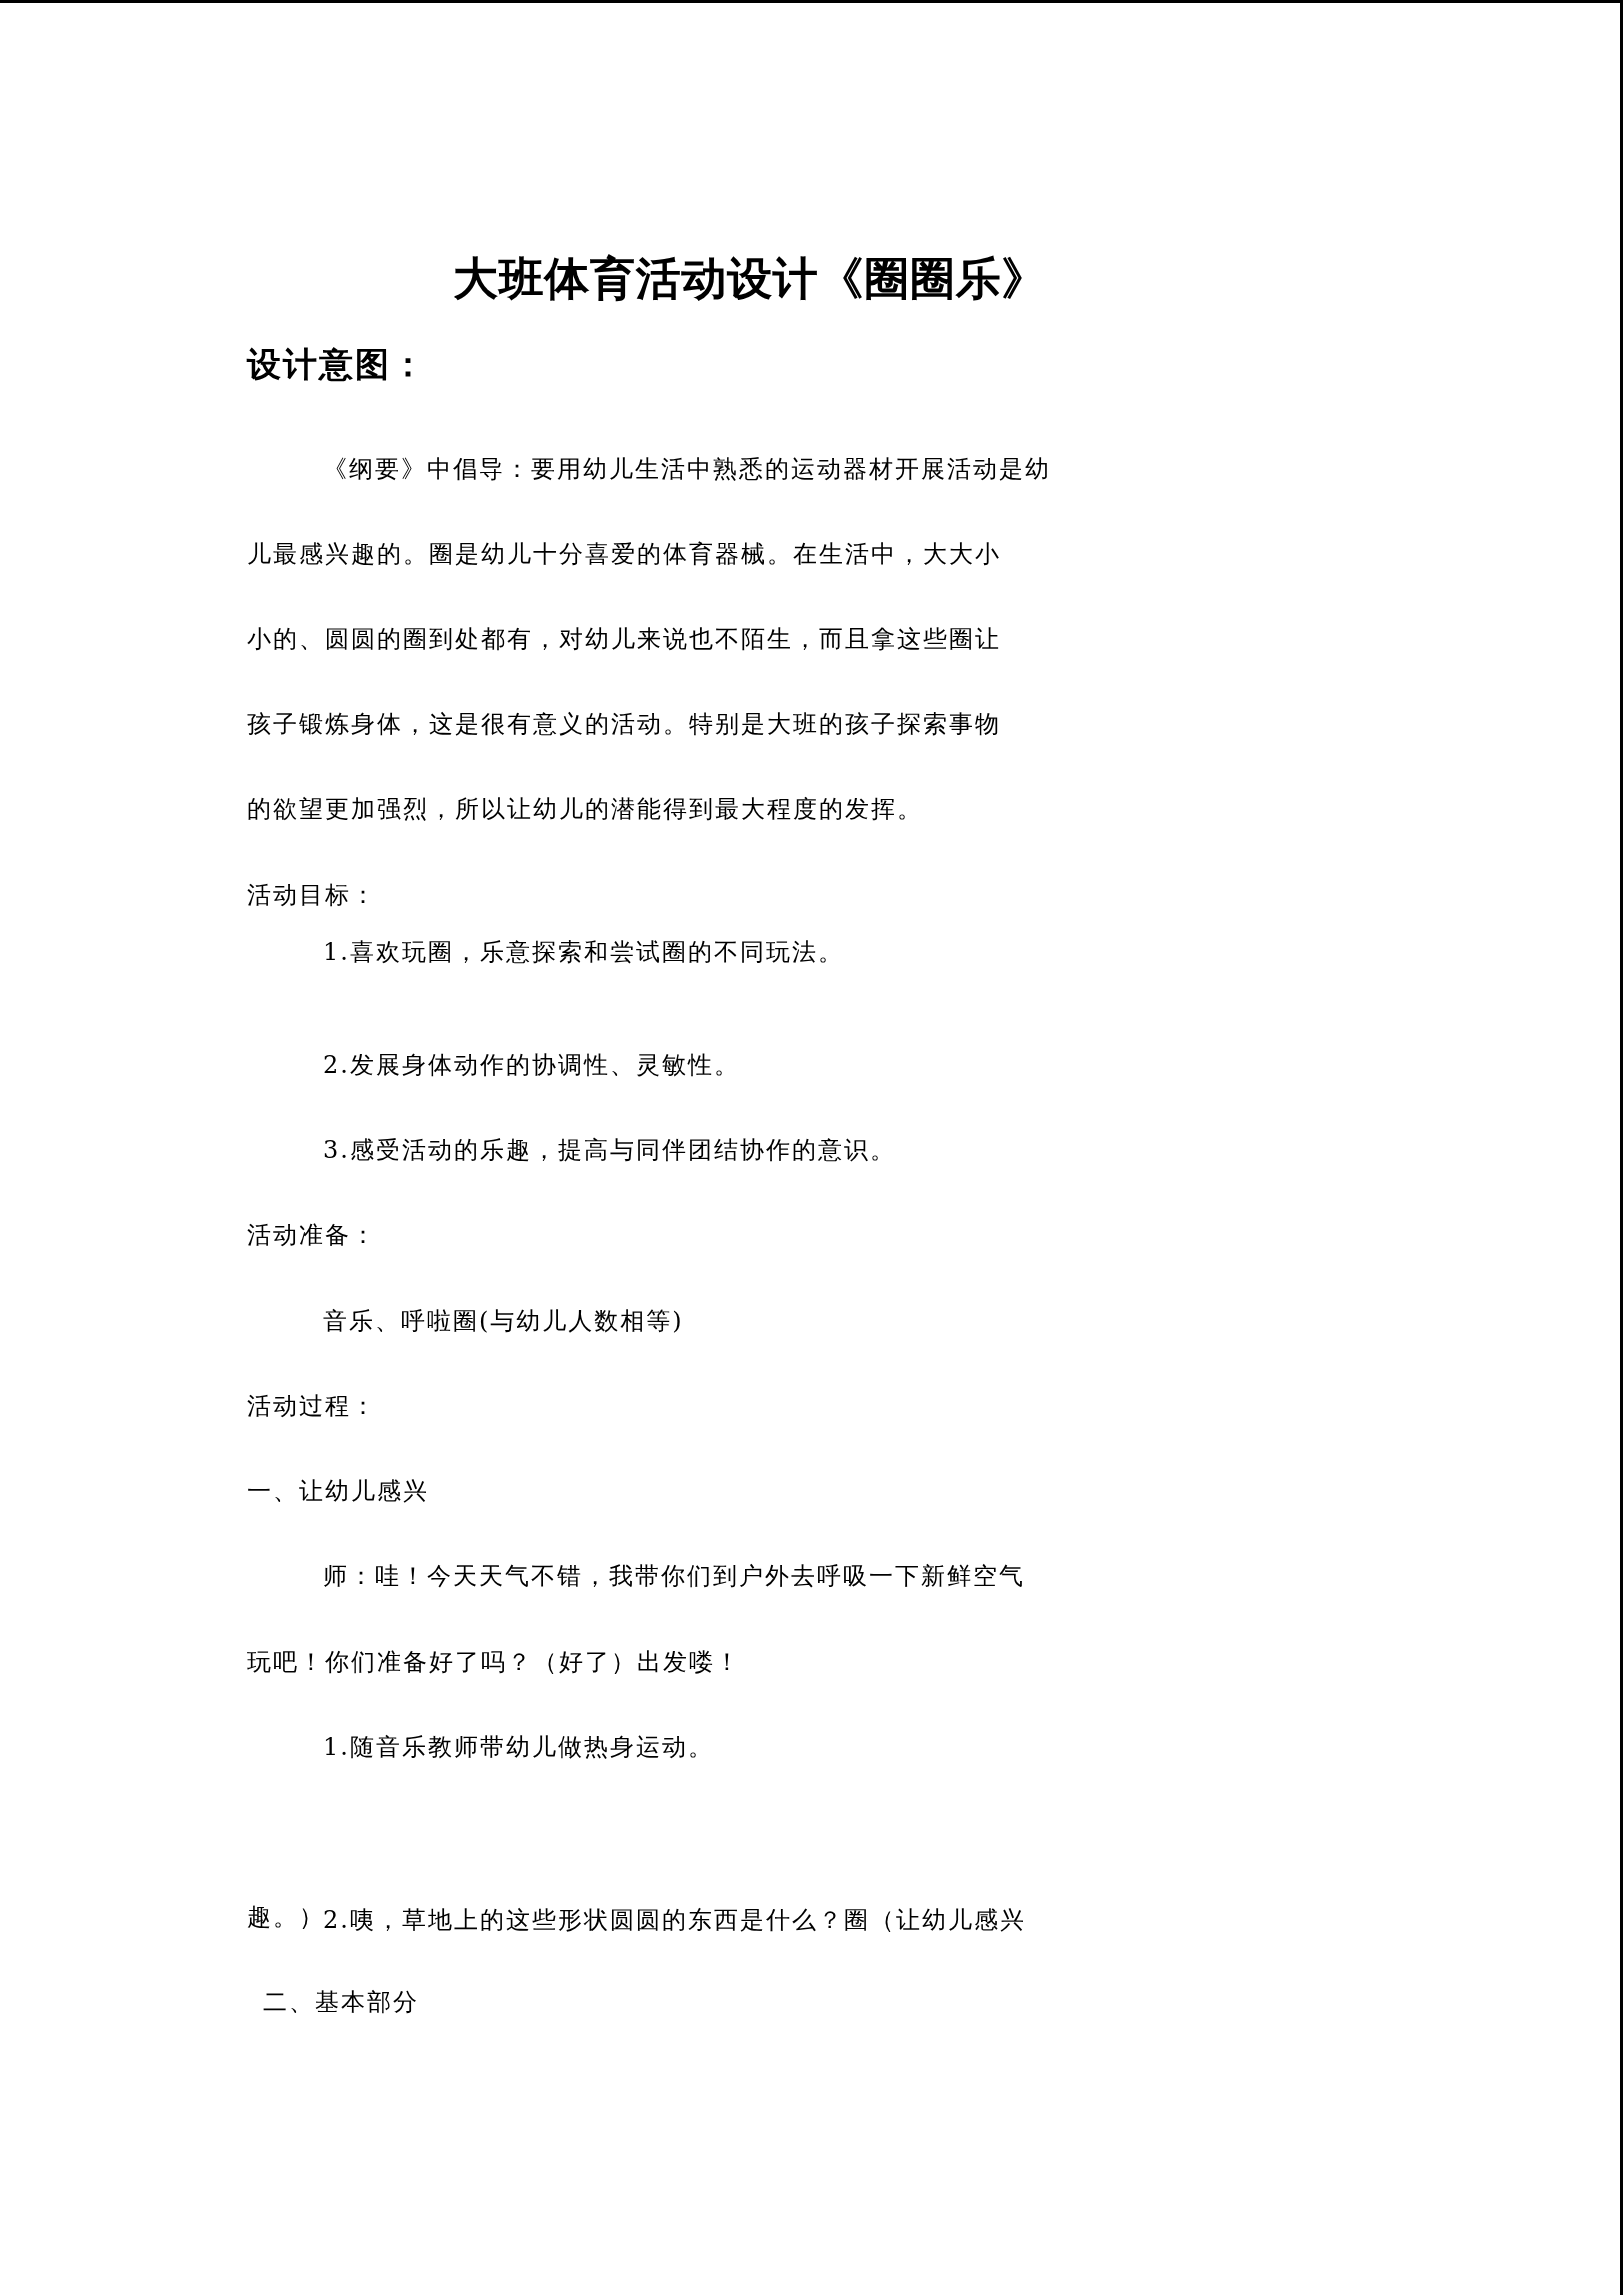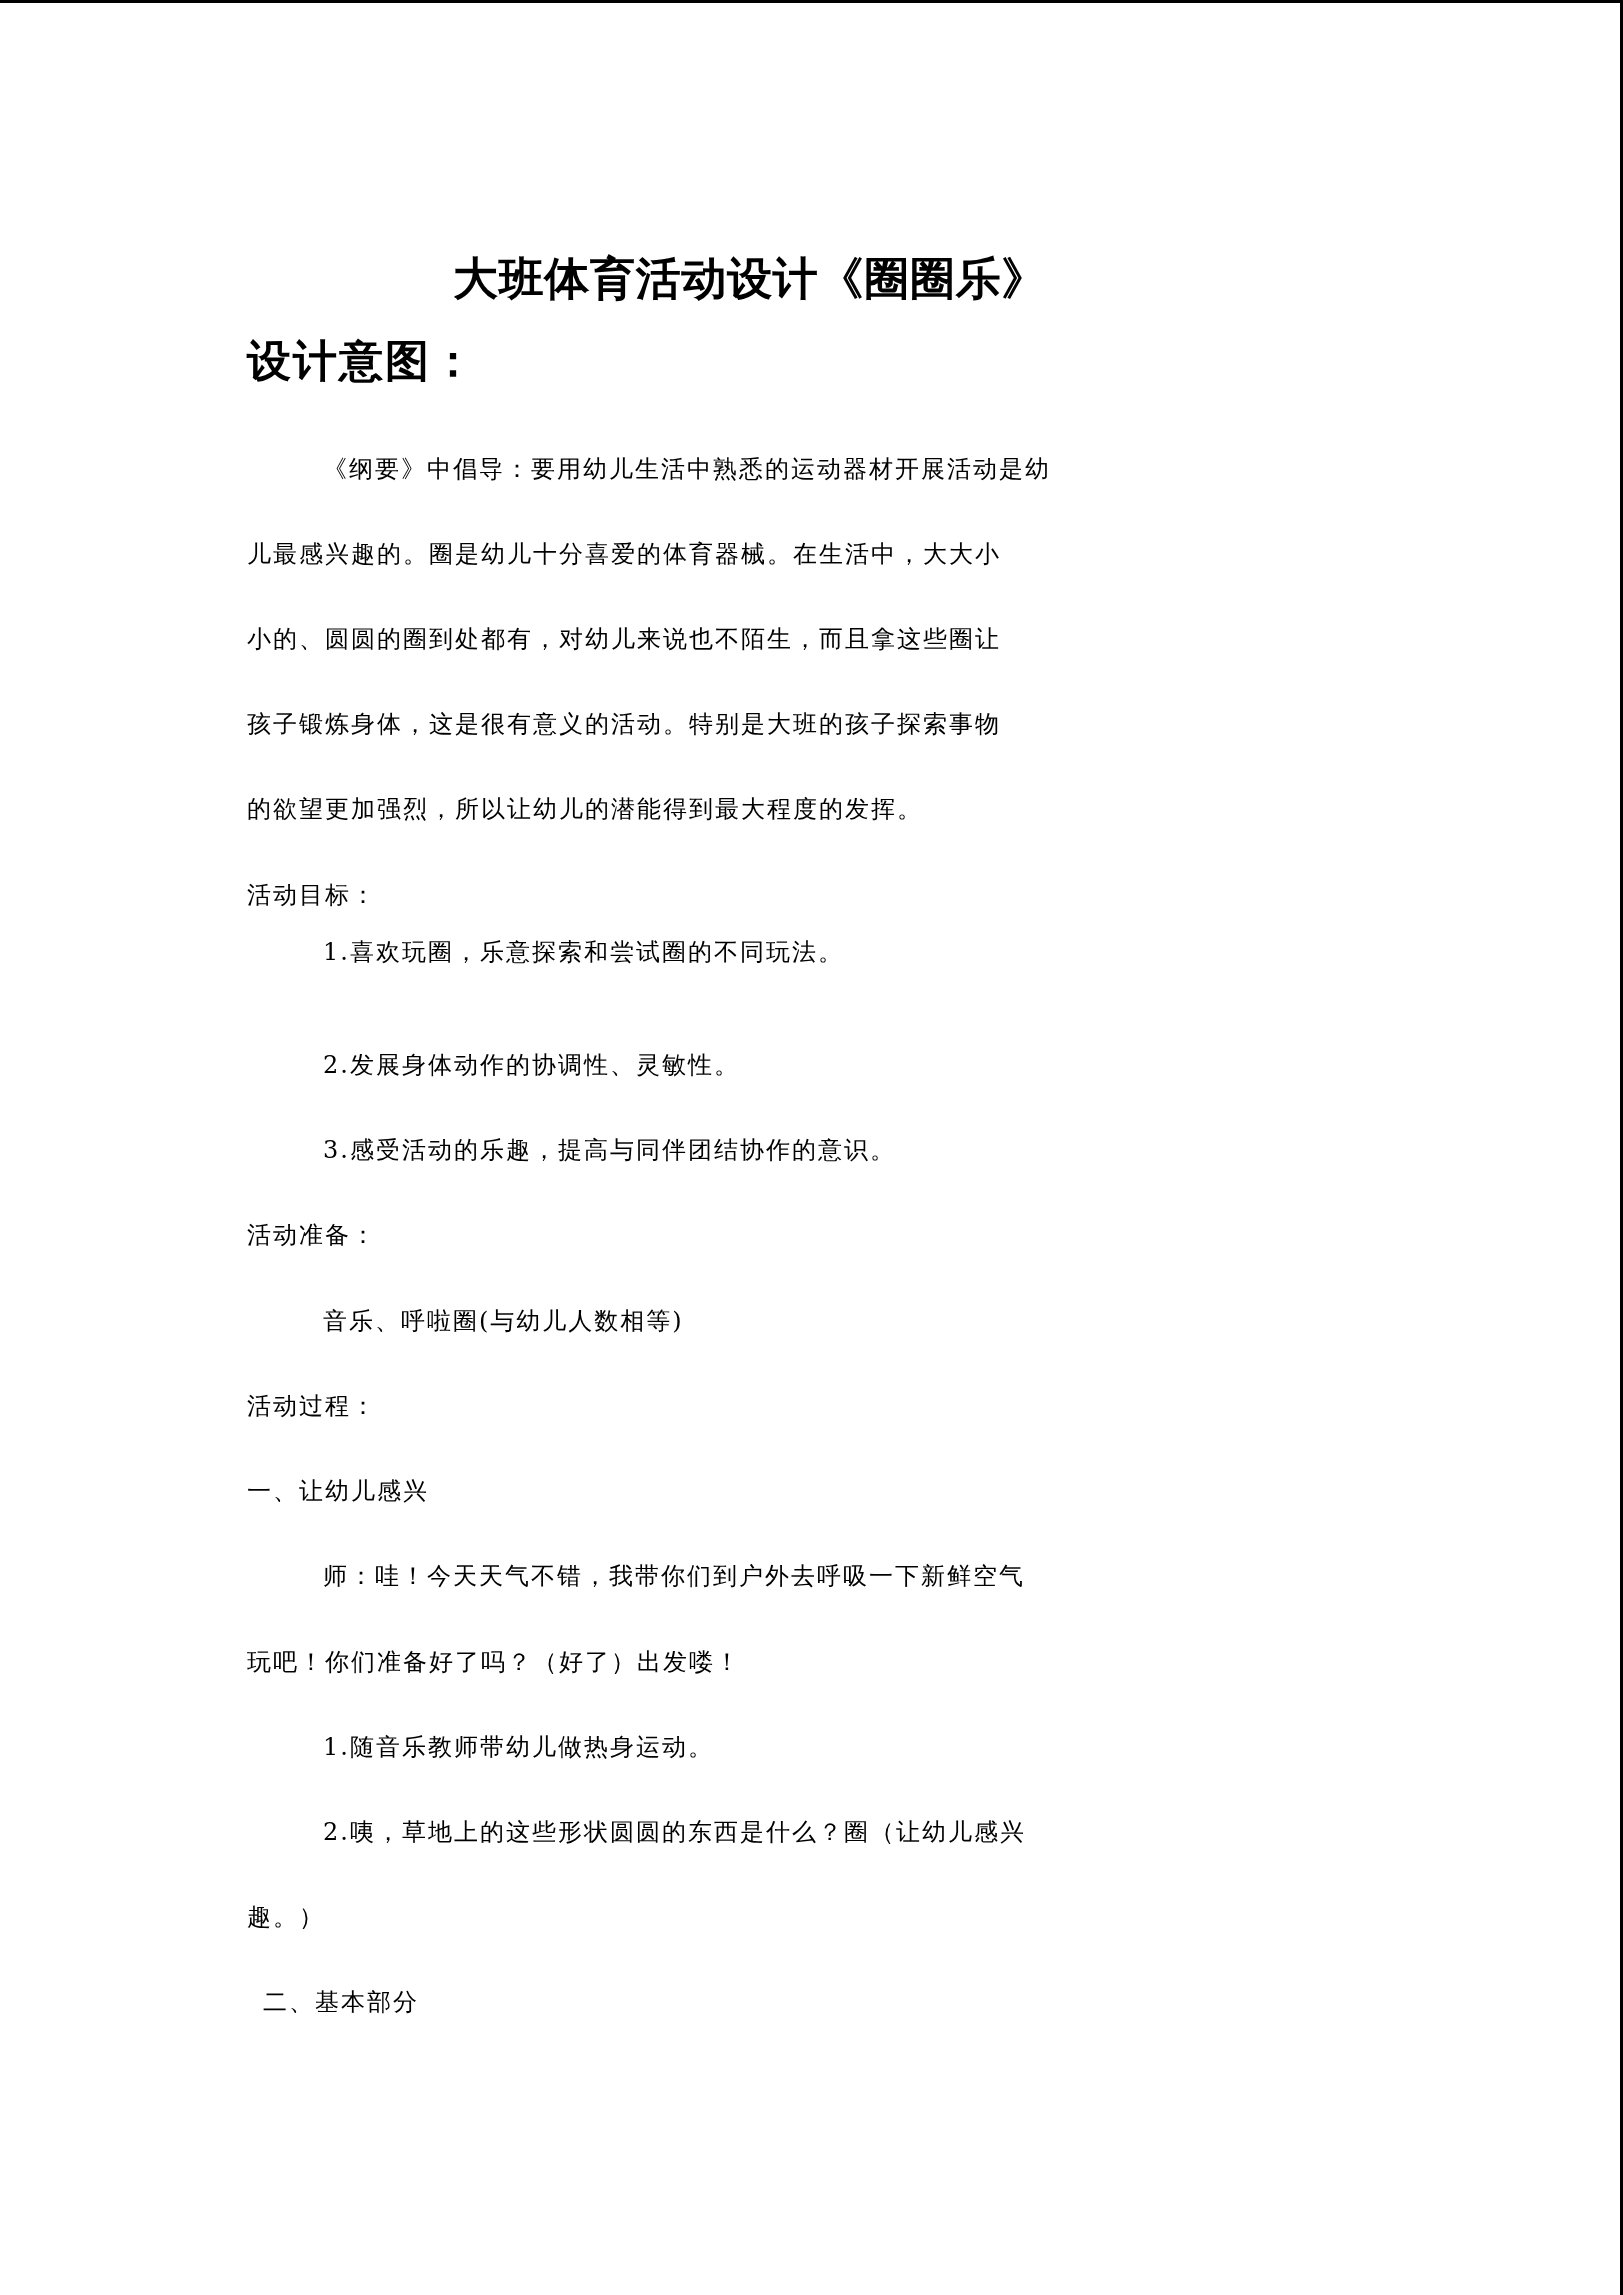--- a/index.html
+++ b/index.html
@@ -56,23 +56,23 @@
     }
     .line {
       position: absolute;
       left: 247px;
       font-size: 24px;
       line-height: 48px;
       white-space: nowrap;
       letter-spacing: 2px;
     }
     .heading-bold {
-      font-family: Liberation Mono, monospace;
+      font-family: Liberation Sans, sans-serif;
       font-weight: bold;
-      font-size: 44px;
+      font-size: 34px;
     }
     .indent {
       left: 323px;
     }
   </style>
 </head>
 <body>
 
 <div class="page">
   <div class="border-top"></div>
@@ -94,18 +94,18 @@
   <div class="line indent" style="top:1126px;">3.感受活动的乐趣，提高与同伴团结协作的意识。</div>
 
   <div class="line" style="top:1211px;">活动准备：</div>
   <div class="line indent" style="top:1297px;">音乐、呼啦圈(与幼儿人数相等)</div>
 
   <div class="line" style="top:1382px;">活动过程：</div>
   <div class="line" style="top:1467px;">一、让幼儿感兴</div>
   <div class="line indent" style="top:1552px;">师：哇！今天天气不错，我带你们到户外去呼吸一下新鲜空气</div>
   <div class="line" style="top:1638px;">玩吧！你们准备好了吗？（好了）出发喽！</div>
   <div class="line indent" style="top:1723px;">1.随音乐教师带幼儿做热身运动。</div>
-  <div class="line indent" style="top:1808px;">2.咦，草地上的这些形状圆圆的东西是什么？圈（让幼儿感兴</div>
+  <div class="line indent" style="top:1896px;">2.咦，草地上的这些形状圆圆的东西是什么？圈（让幼儿感兴</div>
   <div class="line" style="top:1893px;">趣。）</div>
 
   <div class="line" style="top:1978px;margin-left:16px;">二、基本部分</div>
 </div>
 
 
 </body></html>

